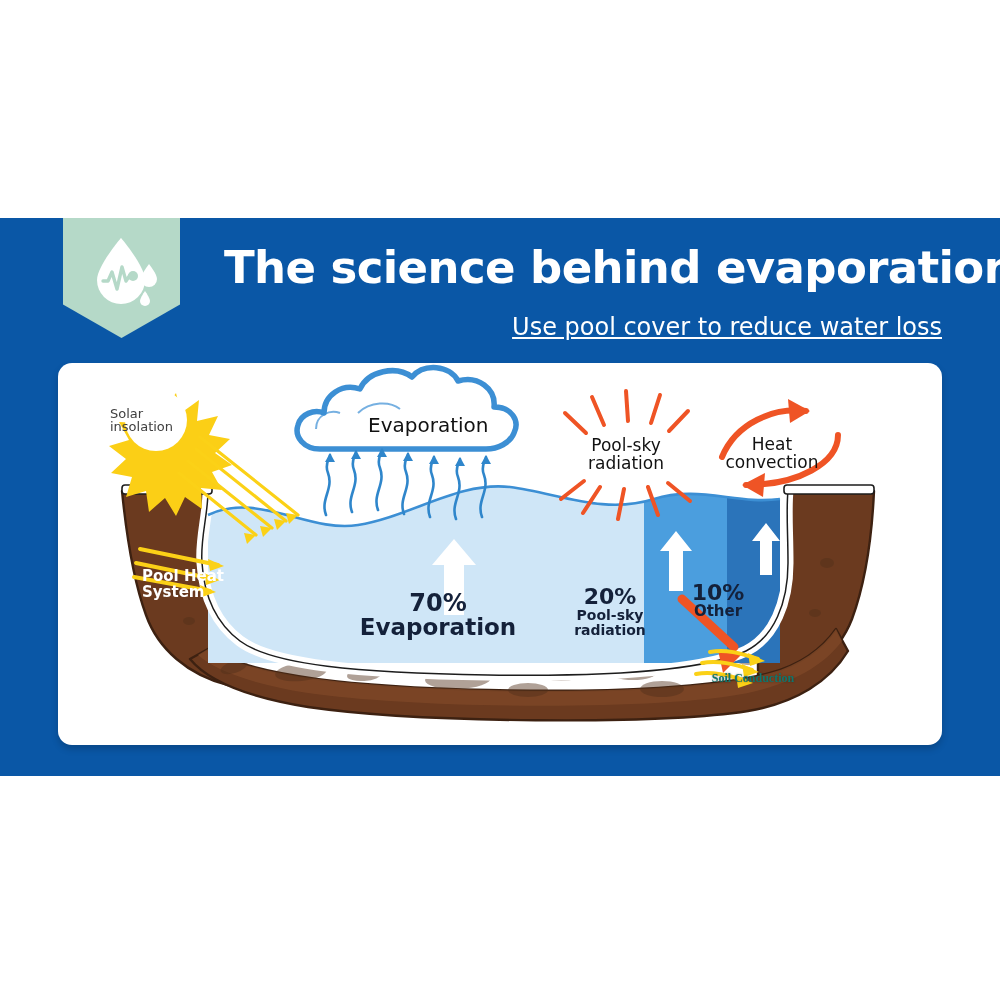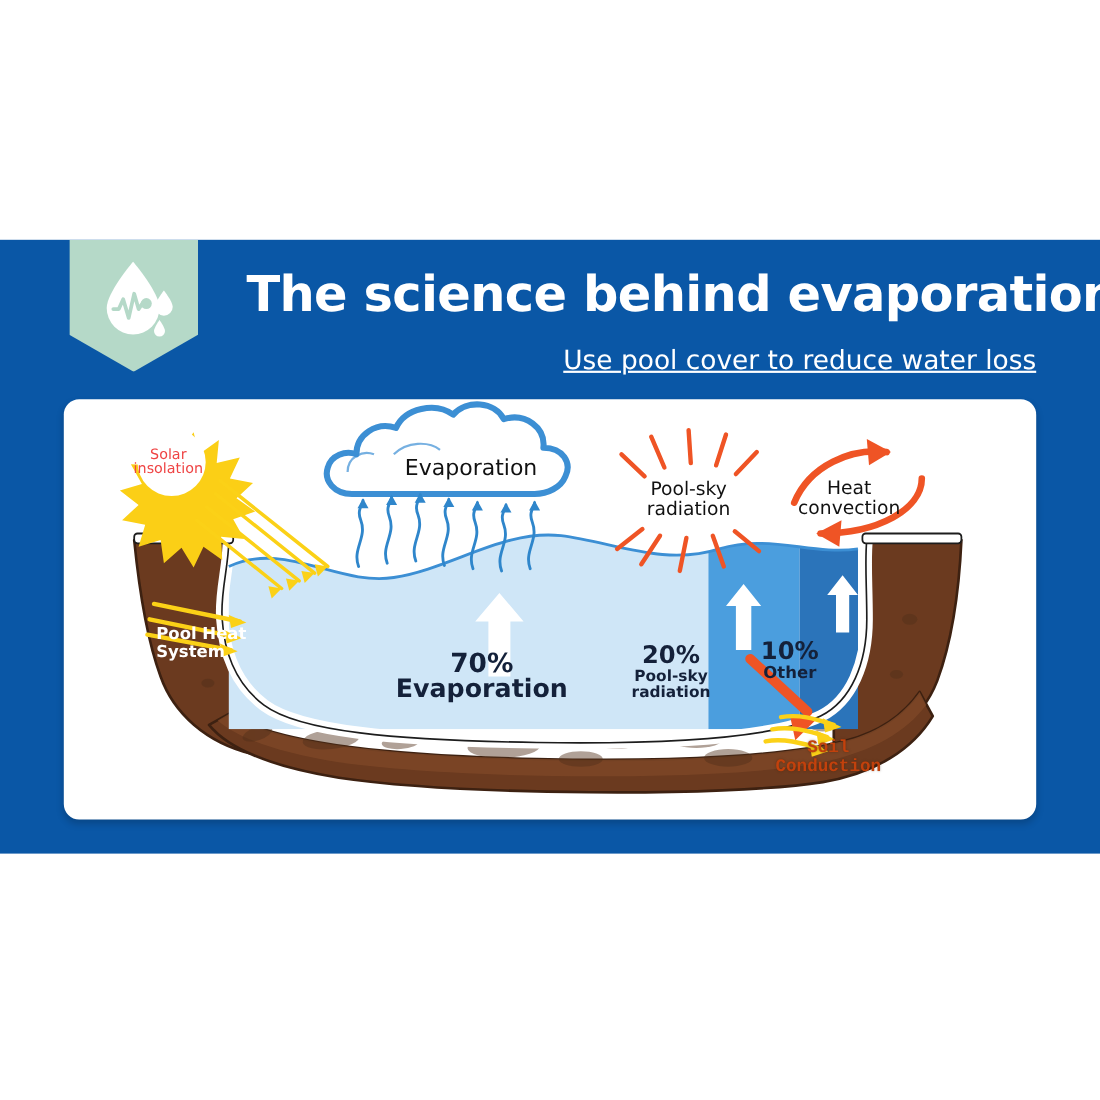--- a/index.html
+++ b/index.html
@@ -42,22 +42,22 @@
     background:#ffffff;border-radius:14px;
     box-shadow:0 4px 7px rgba(0,0,0,.18);
     overflow:hidden;
   }
   .scene{position:absolute;left:0;top:0;width:884px;height:382px;}
 
   
   .lbl{position:absolute;white-space:nowrap;}
 
   .lbl-solar{
-    left:52px;top:44px;width:86px;text-align:center;white-space:normal;
-    font-size:13px;color:#ef4444;line-height:1.02;
+    left:52px;top:44px;width:86px;white-space:normal;
+    font-size:13px;color:#404040;line-height:1.02;
     font-family:"DejaVu Sans",sans-serif;
   }
   .lbl-evap-cloud{
     left:310px;top:50px;font-size:20px;color:#111;
     font-family:"DejaVu Sans",sans-serif;
   }
   .lbl-psr-top{
     left:513px;top:73px;width:110px;text-align:center;white-space:normal;
     font-size:17px;color:#111;line-height:1.06;
     font-family:"DejaVu Sans",sans-serif;
@@ -67,22 +67,22 @@
     font-size:17px;color:#111;line-height:1.06;
     font-family:"DejaVu Sans",sans-serif;
   }
   .lbl-poolheat{
     left:84px;top:206px;width:92px;white-space:normal;
     font-size:15px;color:#ffffff;font-weight:bold;line-height:1.05;
     font-family:"DejaVu Sans",sans-serif;
   }
   .lbl-soil{
     left:640px;top:309px;width:110px;text-align:center;white-space:normal;
-    font-size:16px;color:#c2410c;font-weight:bold;line-height:1.05;
-    font-family:Liberation Mono, monospace;
+    font-size:12px;color:#0f766e;font-weight:bold;line-height:1.05;
+    font-family:Liberation Serif, serif;
     text-shadow:0 0 2px rgba(60,30,10,.5);
   }
 
   .stat{position:absolute;text-align:center;color:#14213a;font-weight:bold;
         font-family:"DejaVu Sans",sans-serif;white-space:normal;}
   .stat .pct{display:block;font-size:26px;line-height:1.05;}
   .stat .nm{display:block;font-size:16px;line-height:1.04;}
   .stat-70{left:270px;top:228px;width:220px;}
   .stat-70 .pct{font-size:24px;text-align:center;}
   .stat-70 .nm{font-size:23px;}

